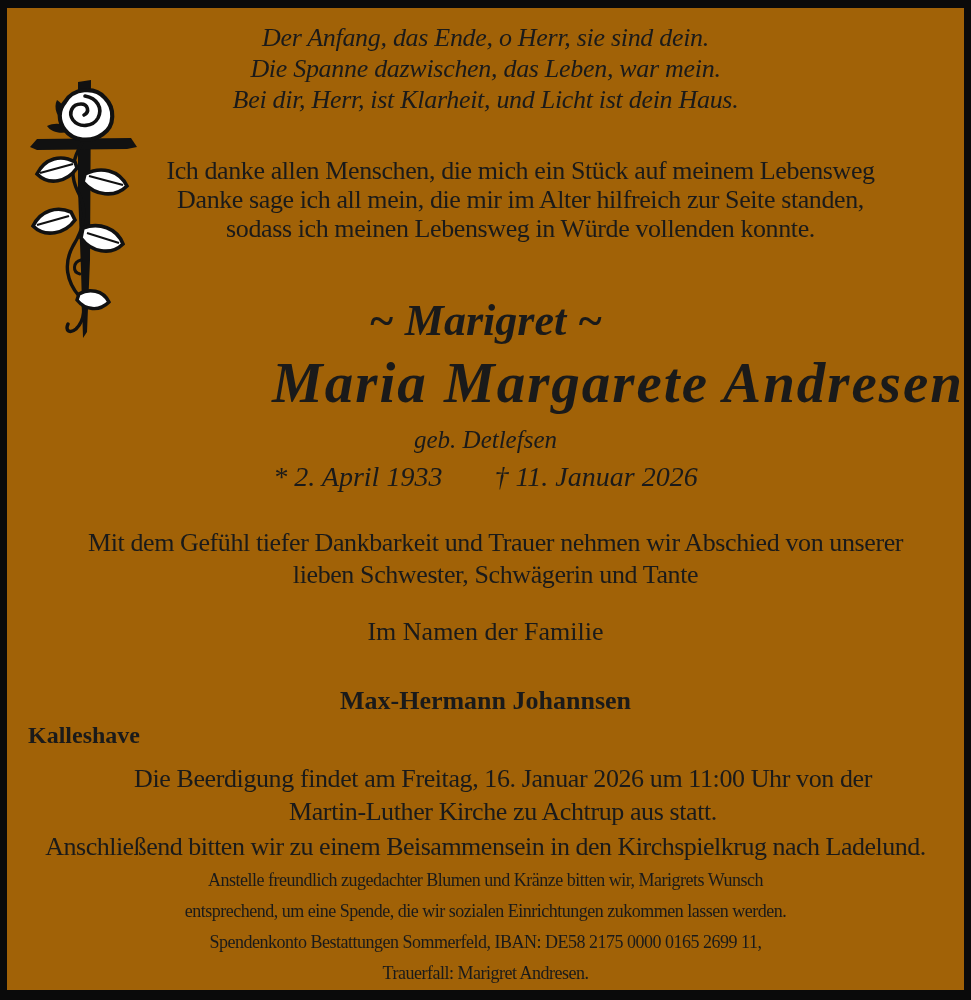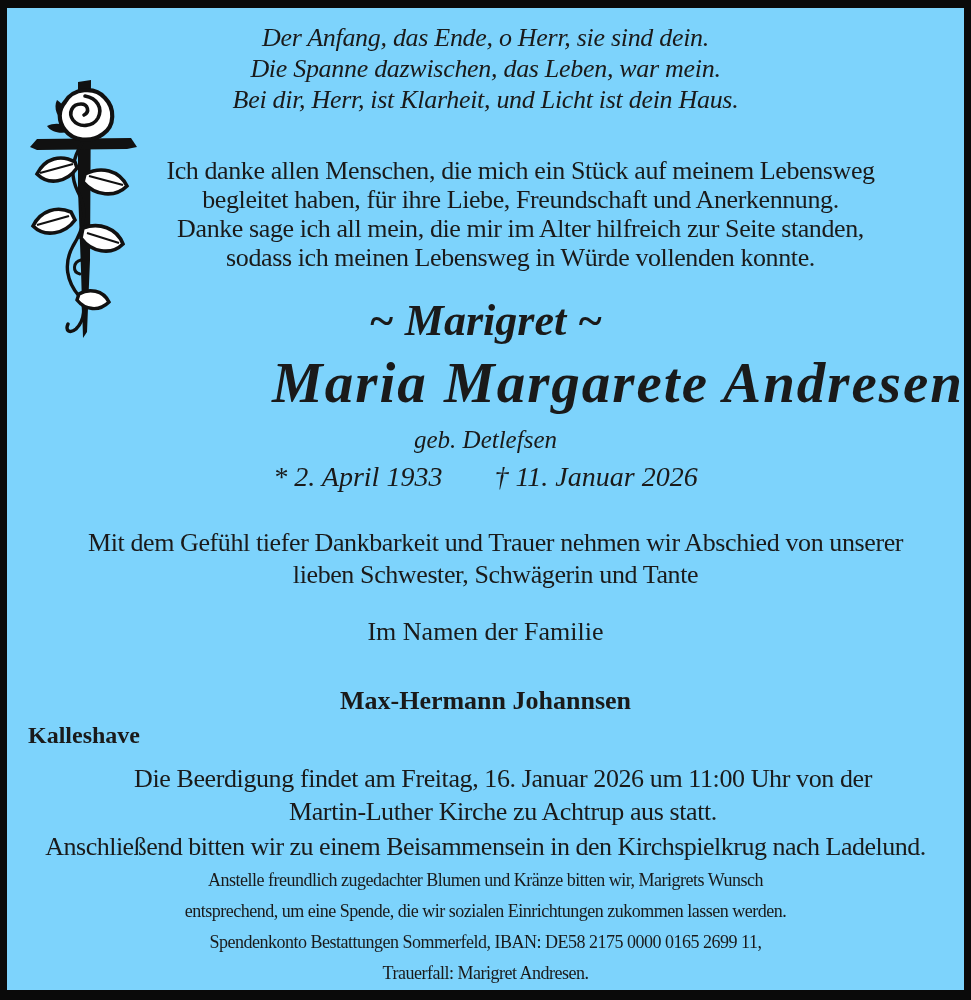--- a/index.html
+++ b/index.html
@@ -16,21 +16,21 @@
     width: 971px;
     height: 1000px;
     background: #0a0a0a;
   }
   .page {
     position: absolute;
     left: 7px;
     top: 8px;
     width: 957px;
     height: 982px;
-    background: #7dd3fc;
+    background: #a16207;
     color: #1a1a1a;
   }
   .block {
     position: absolute;
     left: 0;
     width: 100%;
     text-align: center;
     color: #1a1a1a;
   }
   .line { white-space: nowrap; }
@@ -160,21 +160,20 @@
     </svg>
 
     <div class="block poem">
       <div class="line">Der Anfang, das Ende, o Herr, sie sind dein.</div>
       <div class="line">Die Spanne dazwischen, das Leben, war mein.</div>
       <div class="line">Bei dir, Herr, ist Klarheit, und Licht ist dein Haus.</div>
     </div>
 
     <div class="block thanks">
       <div class="line">Ich danke allen Menschen, die mich ein Stück auf meinem Lebensweg</div>
-      <div class="line">begleitet haben, für ihre Liebe, Freundschaft und Anerkennung.</div>
       <div class="line">Danke sage ich all mein, die mir im Alter hilfreich zur Seite standen,</div>
       <div class="line">sodass ich meinen Lebensweg in Würde vollenden konnte.</div>
     </div>
 
     <div class="block nickname">~ Marigret ~</div>
     <div class="block full-name">Maria Margarete Andresen</div>
     <div class="block maiden">geb. Detlefsen</div>
 
     <div class="block dates">
       <span class="line">* 2. April 1933</span><span class="gap"></span><span class="line">† 11. Januar 2026</span>

